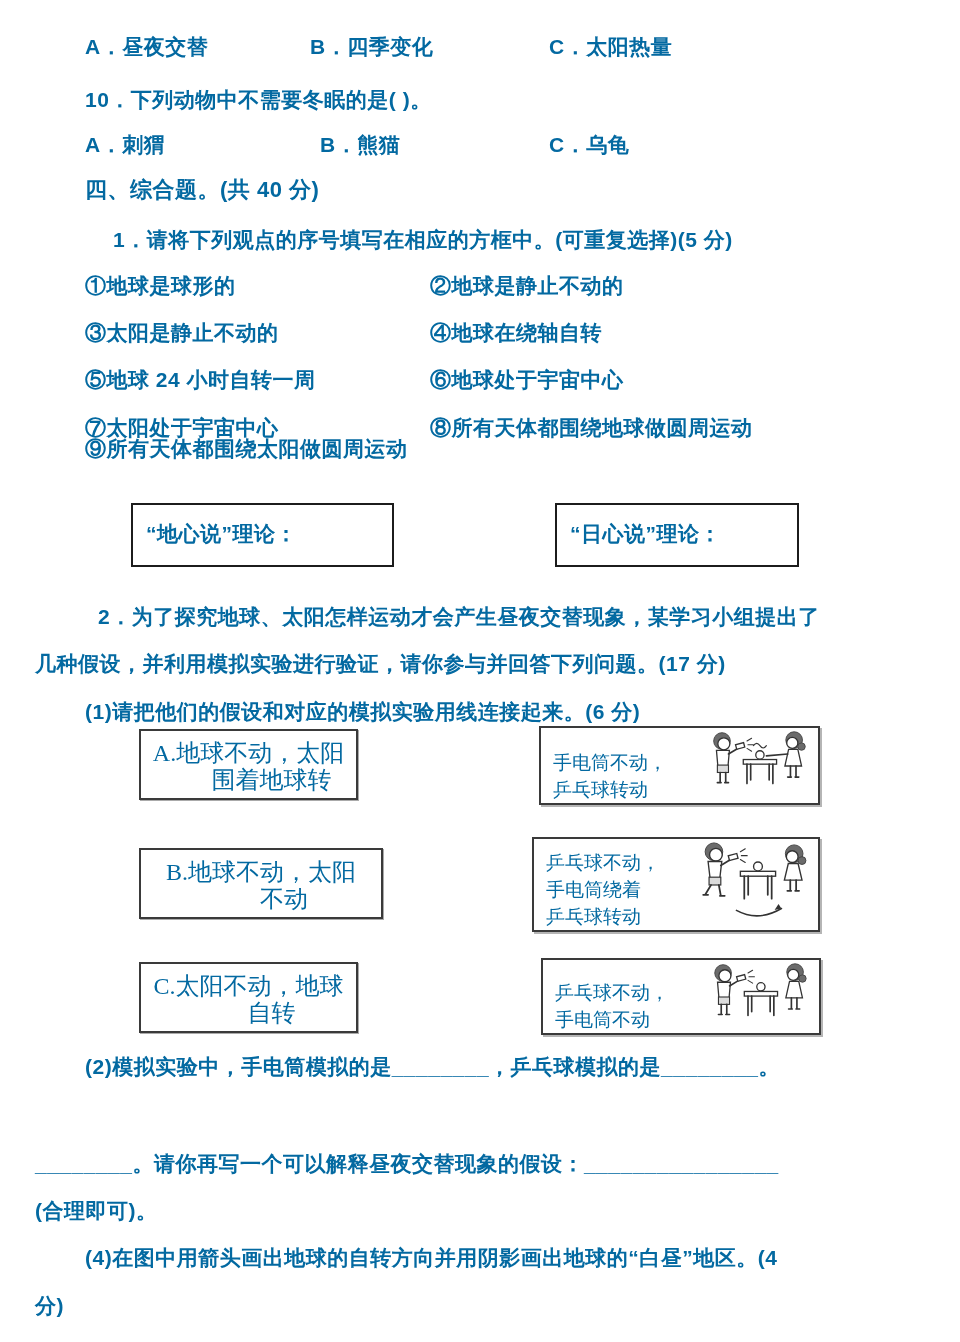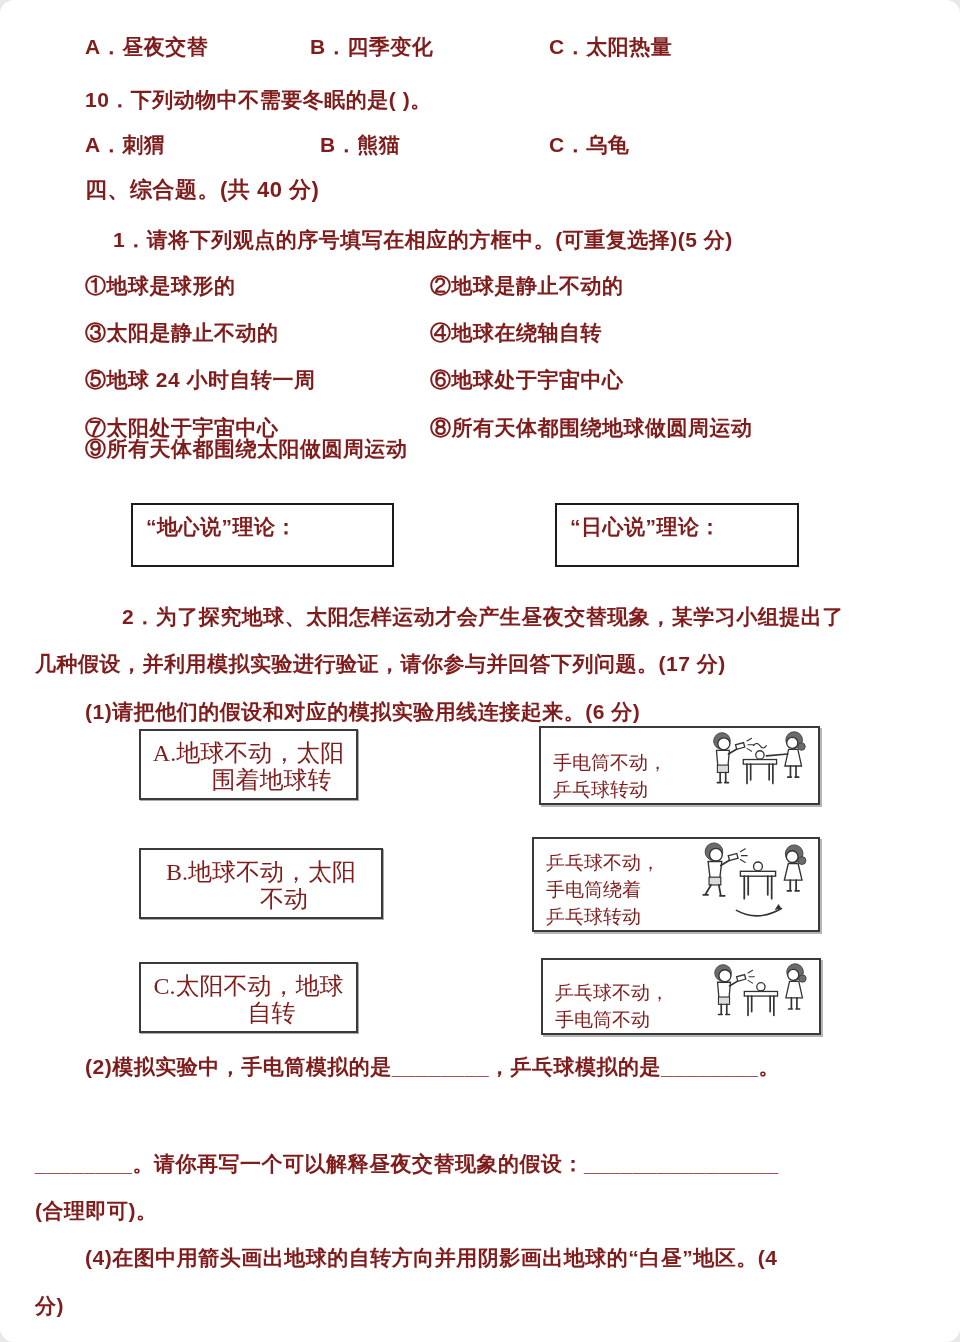--- a/index.html
+++ b/index.html
@@ -1,41 +1,40 @@
 <!DOCTYPE html>
 <html><head>
 <meta charset="utf-8">
 <style>
   html,body{margin:0;padding:0;background:#e8e8e8;}
   .page{
     position:relative;
     width:960px;height:1342px;
     background:#ffffff;
     font-family:"Liberation Sans",sans-serif;
-    color:#7f1d1d;
+    color:#0369a1;
     overflow:hidden;
-    border-radius:14px;
   }
   .t{
     position:absolute;
     font-size:21px;
     font-weight:600;
     letter-spacing:0.5px;
     white-space:nowrap;
   }
   .bold{font-weight:800;font-size:22px;}
   .theory-box{
     position:absolute;
     border:2px solid #1c1c1c;
     box-sizing:border-box;
     background:#fff;
   }
   .theory-box .label{
     display:block;
-    padding:8px 0 0 13px;
+    padding:15px 0 0 13px;
     font-size:21px;
     font-weight:700;
     letter-spacing:0.5px;
   }
   .hyp-box{
     position:absolute;
     border:2px solid #3a3a3a;
     box-sizing:border-box;
     background:#fff;
     box-shadow:1px 1px 0 #aaa;
@@ -97,21 +96,21 @@
   <span class="t" style="top:414px;left:430px">⑧所有天体都围绕地球做圆周运动</span>
   <span class="t" style="top:435px;left:85px">⑨所有天体都围绕太阳做圆周运动</span>
 
   <div class="theory-box" style="top:503px;left:131px;width:263px;height:64px">
     <span class="label">“地心说”理论：</span>
   </div>
   <div class="theory-box" style="top:503px;left:555px;width:244px;height:64px">
     <span class="label">“日心说”理论：</span>
   </div>
 
-  <span class="t" style="top:603px;left:122px">2．为了探究地球、太阳怎样运动才会产生昼夜交替现象，某学习小组提出了</span>
+  <span class="t" style="top:603px;left:98px">2．为了探究地球、太阳怎样运动才会产生昼夜交替现象，某学习小组提出了</span>
   <span class="t" style="top:650px;left:35px">几种假设，并利用模拟实验进行验证，请你参与并回答下列问题。(17 分)</span>
   <span class="t" style="top:698px;left:85px">(1)请把他们的假设和对应的模拟实验用线连接起来。(6 分)</span>
 
   <div class="hyp-box" style="top:729px;left:139px;width:219px;height:71px">
     <span class="l1">A.地球不动，太阳</span>
     <span class="l2">围着地球转</span>
   </div>
   <div class="exp-box" style="top:726px;left:539px;width:281px;height:79px">
     <div class="exp-text">
       <span>手电筒不动，</span><br>

